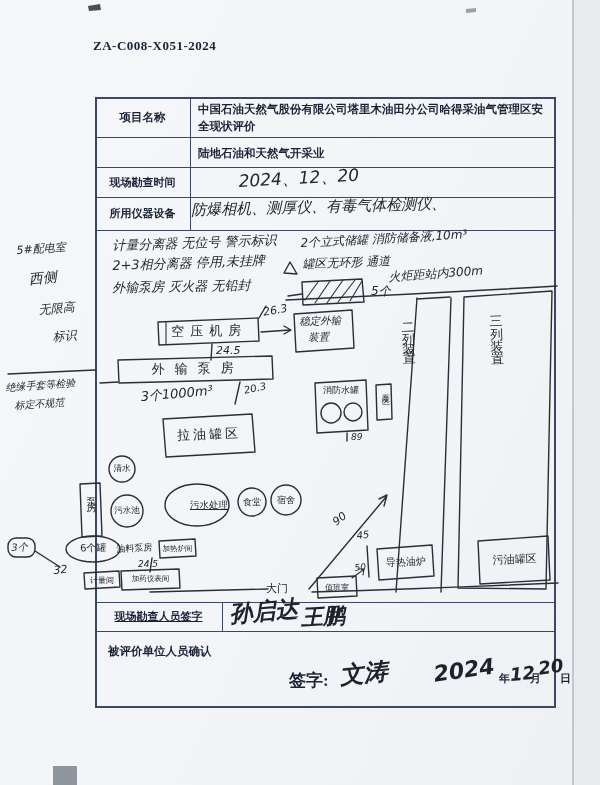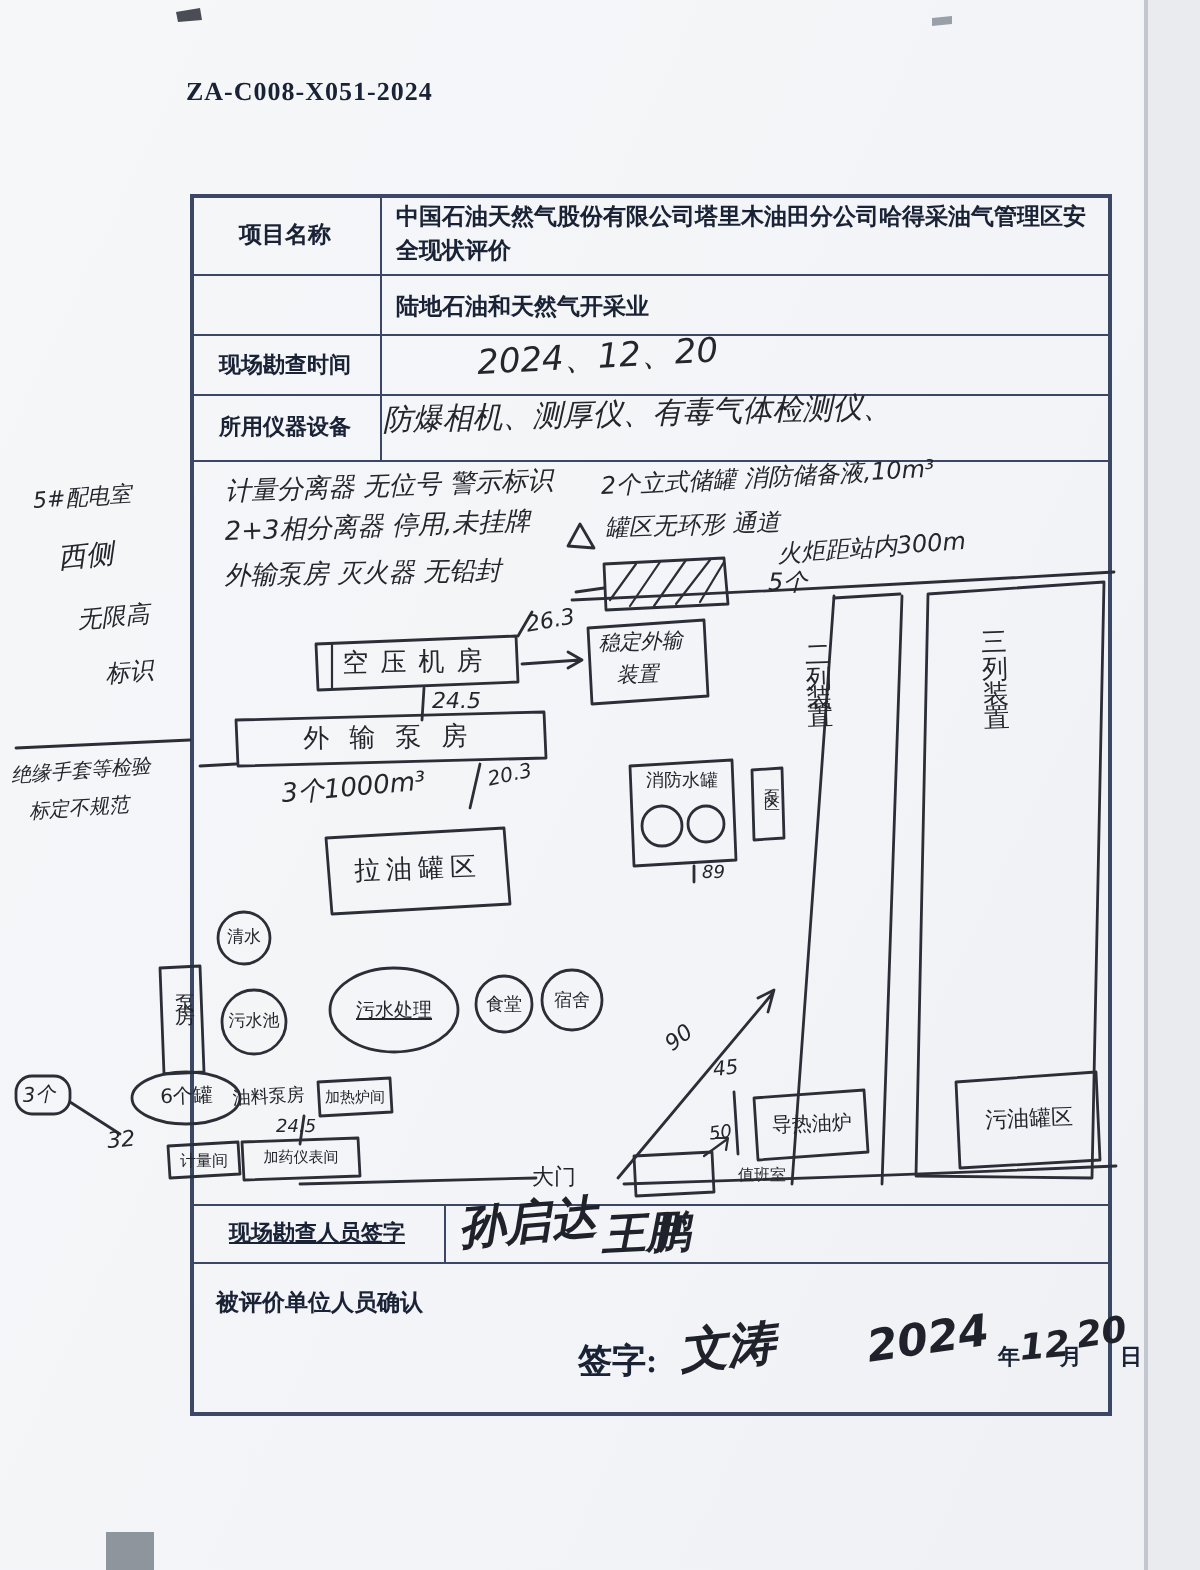--- a/index.html
+++ b/index.html
@@ -134,48 +134,48 @@
   <div class="hw" style="left:11px;top:541px;font-size:10px;transform:rotate(-3deg);">3个</div>
   <div class="hw" style="left:53px;top:564px;font-size:11px;transform:rotate(-5deg);">32</div>
 
   <div class="hw" style="left:112px;top:237px;font-size:13px;transform:rotate(-2deg);">计量分离器 无位号 警示标识</div>
   <div class="hw" style="left:112px;top:257px;font-size:13px;transform:rotate(-2deg);">2+3相分离器 停用,未挂牌</div>
   <div class="hw" style="left:112px;top:279px;font-size:13px;transform:rotate(-1deg);">外输泵房 灭火器 无铅封</div>
   <div class="hw" style="left:300px;top:235px;font-size:12px;transform:rotate(-3deg);">2个立式储罐 消防储备液,10m³</div>
   <div class="hw" style="left:302px;top:256px;font-size:12px;transform:rotate(-2deg);">罐区无环形 通道</div>
   <div class="hw" style="left:388px;top:269px;font-size:12px;transform:rotate(-4deg);">火炬距站内300m</div>
 
-  <div class="hw" style="left:384px;top:283px;font-size:12px;">5个</div>
+  <div class="hw" style="left:371px;top:283px;font-size:12px;">5个</div>
   <div class="hw boxlabel" style="left:160px;top:321px;width:98px;height:21px;font-size:13px;letter-spacing:6px;font-style:normal;transform:rotate(-1deg);">空压机房</div>
   <div class="hw" style="left:262px;top:306px;font-size:11px;transform:rotate(-10deg);">26.3</div>
   <div class="hw" style="left:299px;top:315px;font-size:10.5px;transform:rotate(-2deg);">稳定外输</div>
   <div class="hw" style="left:308px;top:331px;font-size:10.5px;transform:rotate(-2deg);">装置</div>
   <div class="hw" style="left:216px;top:344px;font-size:11px;">24.5</div>
   <div class="hw boxlabel" style="left:125px;top:359px;width:145px;height:21px;font-size:13px;letter-spacing:10px;font-style:normal;transform:rotate(-1deg);">外输泵房</div>
   <div class="hw" style="left:140px;top:388px;font-size:13px;transform:rotate(-5deg);">3个1000m³</div>
   <div class="hw" style="left:243px;top:385px;font-size:10px;transform:rotate(-12deg);">20.3</div>
   <div class="hw boxlabel" style="left:166px;top:420px;width:85px;height:32px;font-size:13px;letter-spacing:3px;font-style:normal;transform:rotate(-2deg);">拉油罐区</div>
   <div class="hw boxlabel" style="left:109px;top:462px;width:26px;height:14px;font-size:8.5px;font-style:normal;">清水</div>
   <div class="hw boxlabel" style="left:112px;top:504px;width:30px;height:14px;font-size:8.5px;font-style:normal;">污水池</div>
-  <div class="hw boxlabel" style="left:172px;top:498px;width:50px;height:14px;font-size:9.5px;font-style:normal;text-decoration:underline;">污水处理</div>
+  <div class="hw boxlabel" style="left:184px;top:498px;width:50px;height:14px;font-size:9.5px;font-style:normal;text-decoration:underline;">污水处理</div>
   <div class="hw boxlabel" style="left:240px;top:495px;width:24px;height:14px;font-size:9px;font-style:normal;">食堂</div>
   <div class="hw boxlabel" style="left:274px;top:493px;width:24px;height:14px;font-size:9px;font-style:normal;">宿舍</div>
   <div class="hw vtext" style="left:84px;top:489px;font-size:10px;letter-spacing:5px;font-style:normal;">泵房</div>
   <div class="hw boxlabel" style="left:317px;top:384px;width:48px;height:13px;font-size:9px;font-style:normal;">消防水罐</div>
   <div class="hw" style="left:351px;top:432px;font-size:9px;">89</div>
   <div class="hw vtext" style="left:379px;top:388px;font-size:8px;letter-spacing:3px;font-style:normal;">泵区</div>
   <div class="hw vtext" style="left:398px;top:314px;font-size:13px;letter-spacing:9px;font-style:normal;transform:rotate(-2deg);">二列装置</div>
   <div class="hw vtext" style="left:486px;top:306px;font-size:13px;letter-spacing:12px;font-style:normal;transform:rotate(-2deg);">三列装置</div>
   <div class="hw" style="left:330px;top:518px;font-size:11px;transform:rotate(-38deg);">90</div>
   <div class="hw" style="left:356px;top:530px;font-size:10px;transform:rotate(-6deg);">45</div>
   <div class="hw" style="left:354px;top:563px;font-size:9px;transform:rotate(-8deg);">50</div>
   <div class="hw boxlabel" style="left:379px;top:550px;width:53px;height:26px;font-size:10px;font-style:normal;transform:rotate(-2deg);">导热油炉</div>
   <div class="hw boxlabel" style="left:480px;top:544px;width:68px;height:32px;font-size:11px;font-style:normal;transform:rotate(-2deg);">污油罐区</div>
   <div class="hw" style="left:266px;top:581px;font-size:11px;font-style:normal;">大门</div>
-  <div class="hw boxlabel" style="left:318px;top:580px;width:38px;height:14px;font-size:8px;font-style:normal;margin-left:44px;">值班室</div>
+  <div class="hw boxlabel" style="left:318px;top:580px;width:38px;height:14px;font-size:8px;font-style:normal;">值班室</div>
   <div class="hw boxlabel" style="left:68px;top:541px;width:50px;height:16px;font-size:10px;font-style:normal;transform:rotate(-2deg);">6个罐</div>
   <div class="hw" style="left:116px;top:543px;font-size:9px;transform:rotate(-3deg);font-style:normal;">油料泵房</div>
   <div class="hw boxlabel" style="left:160px;top:541px;width:35px;height:15px;font-size:7.5px;font-style:normal;">加热炉间</div>
   <div class="hw" style="left:138px;top:559px;font-size:9px;">24.5</div>
   <div class="hw boxlabel" style="left:85px;top:573px;width:34px;height:14px;font-size:8px;font-style:normal;">计量间</div>
   <div class="hw boxlabel" style="left:122px;top:571px;width:57px;height:16px;font-size:7.5px;font-style:normal;">加药仪表间</div>
 
   <div class="sig" style="left:228px;top:599px;font-size:23px;transform:rotate(-5deg);">孙启达</div>
   <div class="sig" style="left:300px;top:603px;font-size:22px;transform:rotate(-3deg);">王鹏</div>
   <div class="sig" style="left:338px;top:660px;font-size:24px;transform:rotate(-6deg);">文涛</div>

